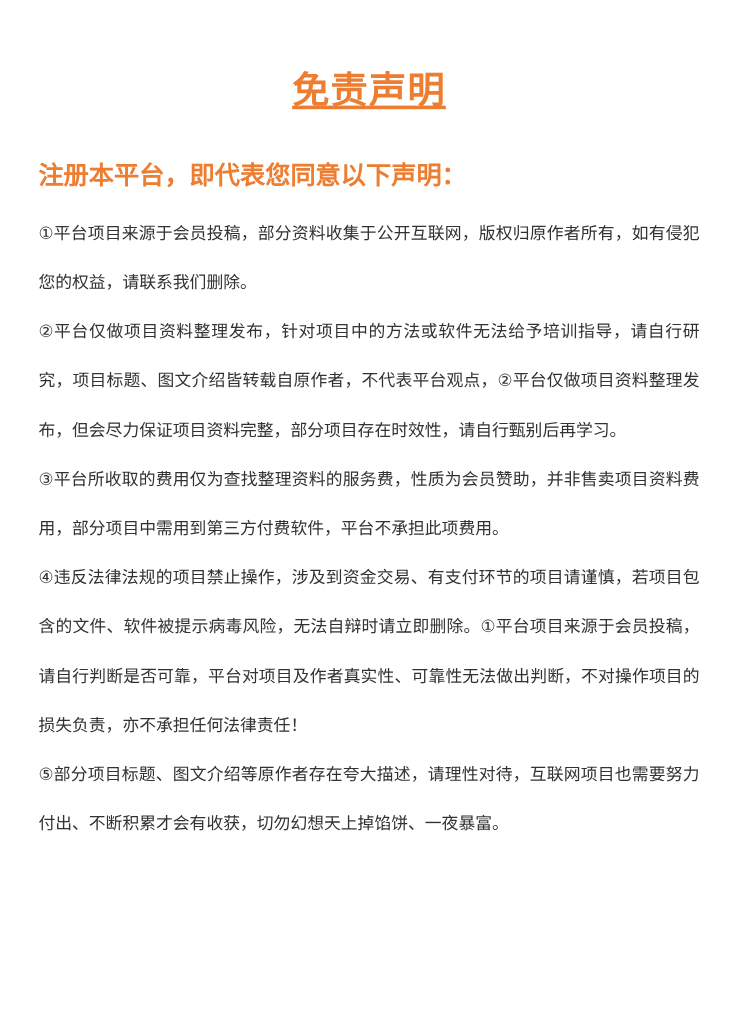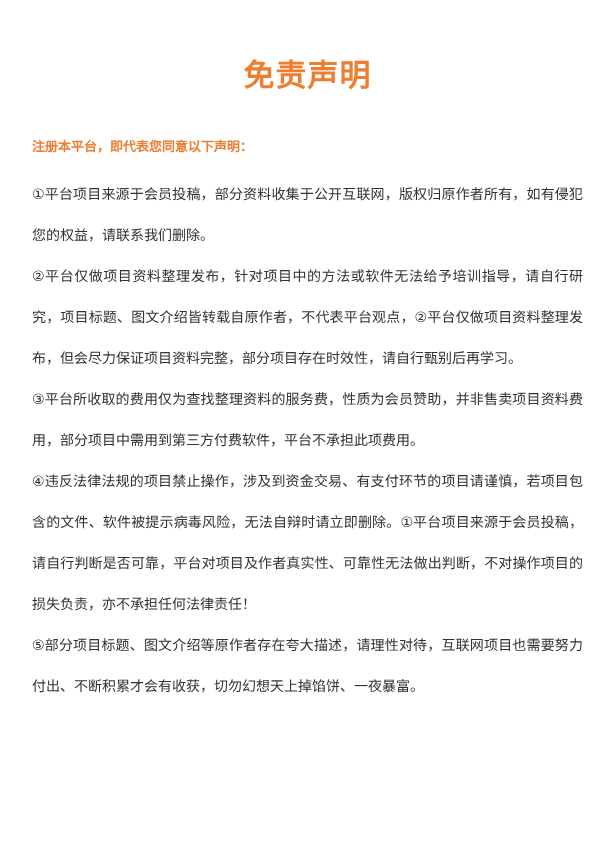--- a/index.html
+++ b/index.html
@@ -21,24 +21,25 @@
     background: #ffffff;
   }
   .title {
     margin: 0;
     text-align: center;
     font-size: 31px;
     line-height: 34px;
     font-weight: 700;
     letter-spacing: 1px;
     color: #ED7D31;
+    text-decoration: underline;
   }
   .intro {
     margin: 44px 0 0 0;
-    font-size: 13px;
+    font-size: 21px;
     line-height: 20px;
     font-weight: 700;
     color: #ED7D31;
   }
   .body-text {
     margin-top: 17px;
   }
   .para {
     margin: 0;
     font-size: 14px;

